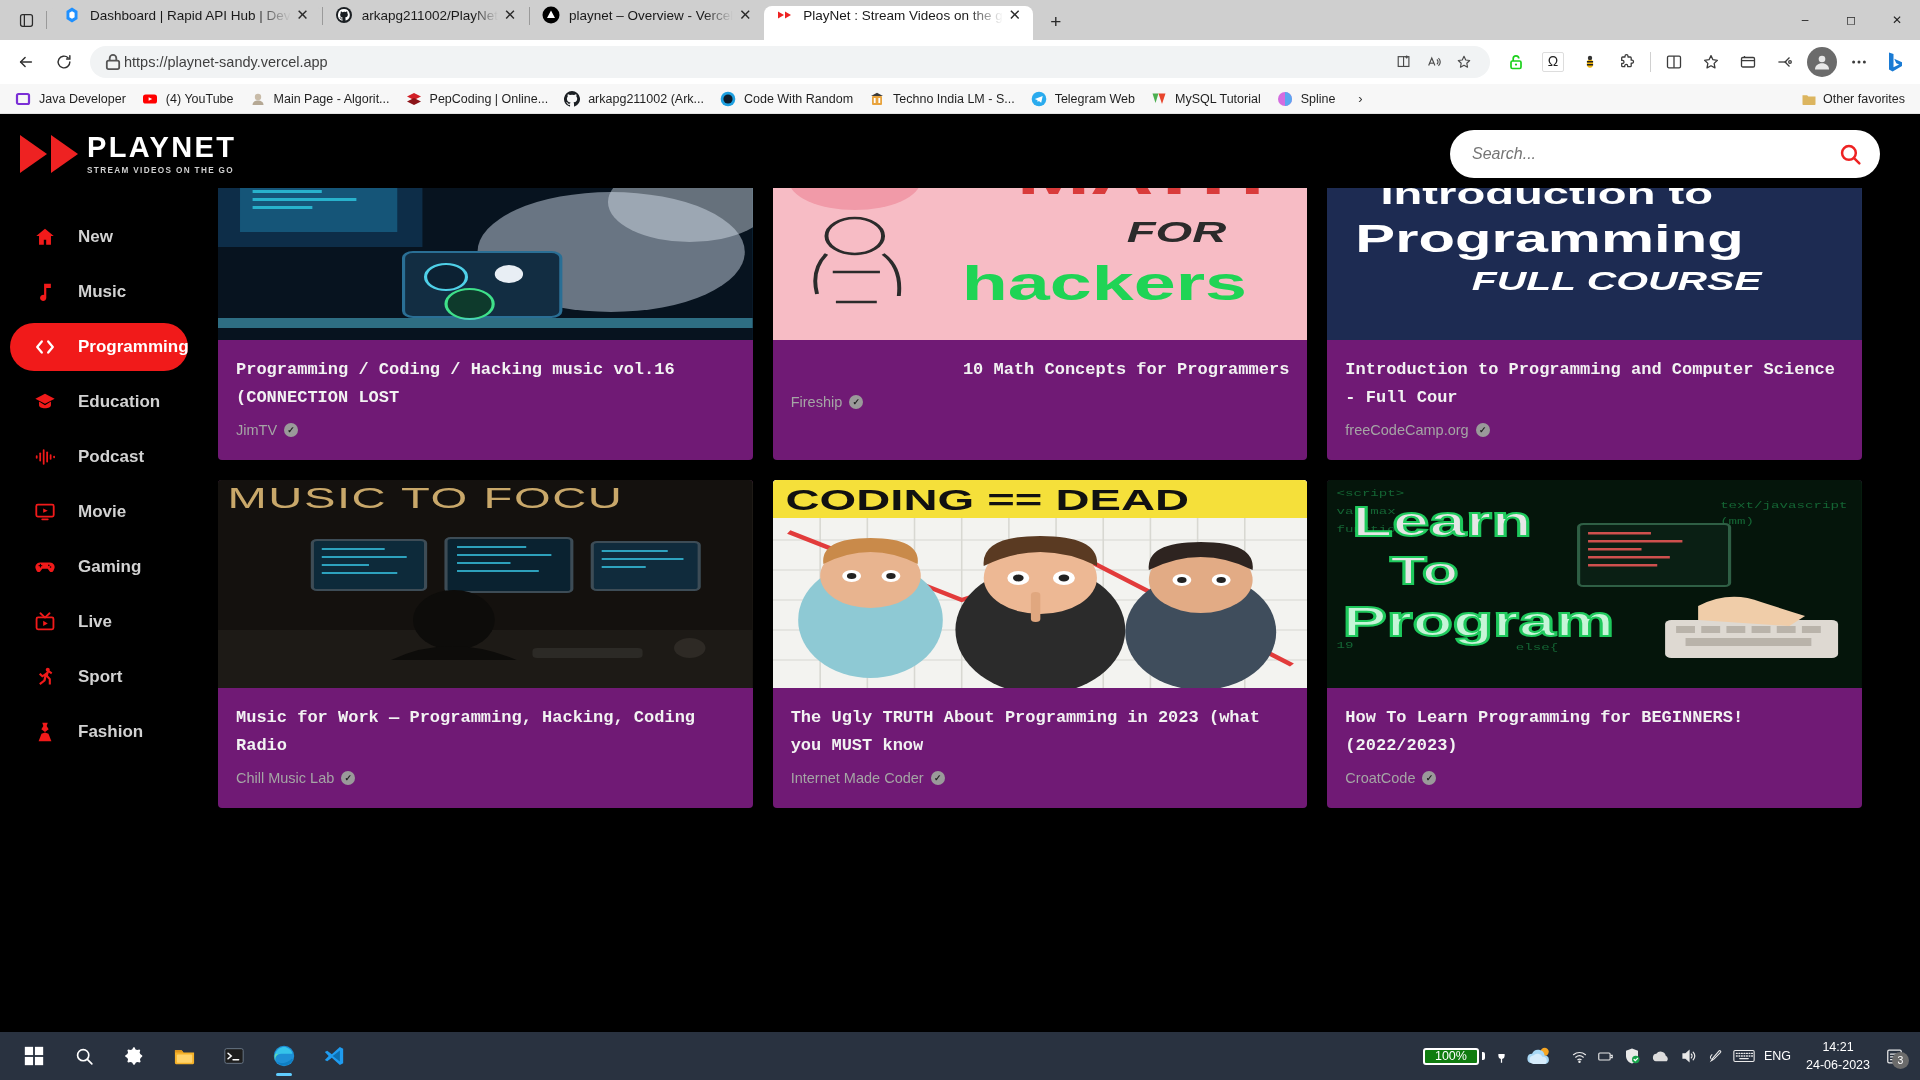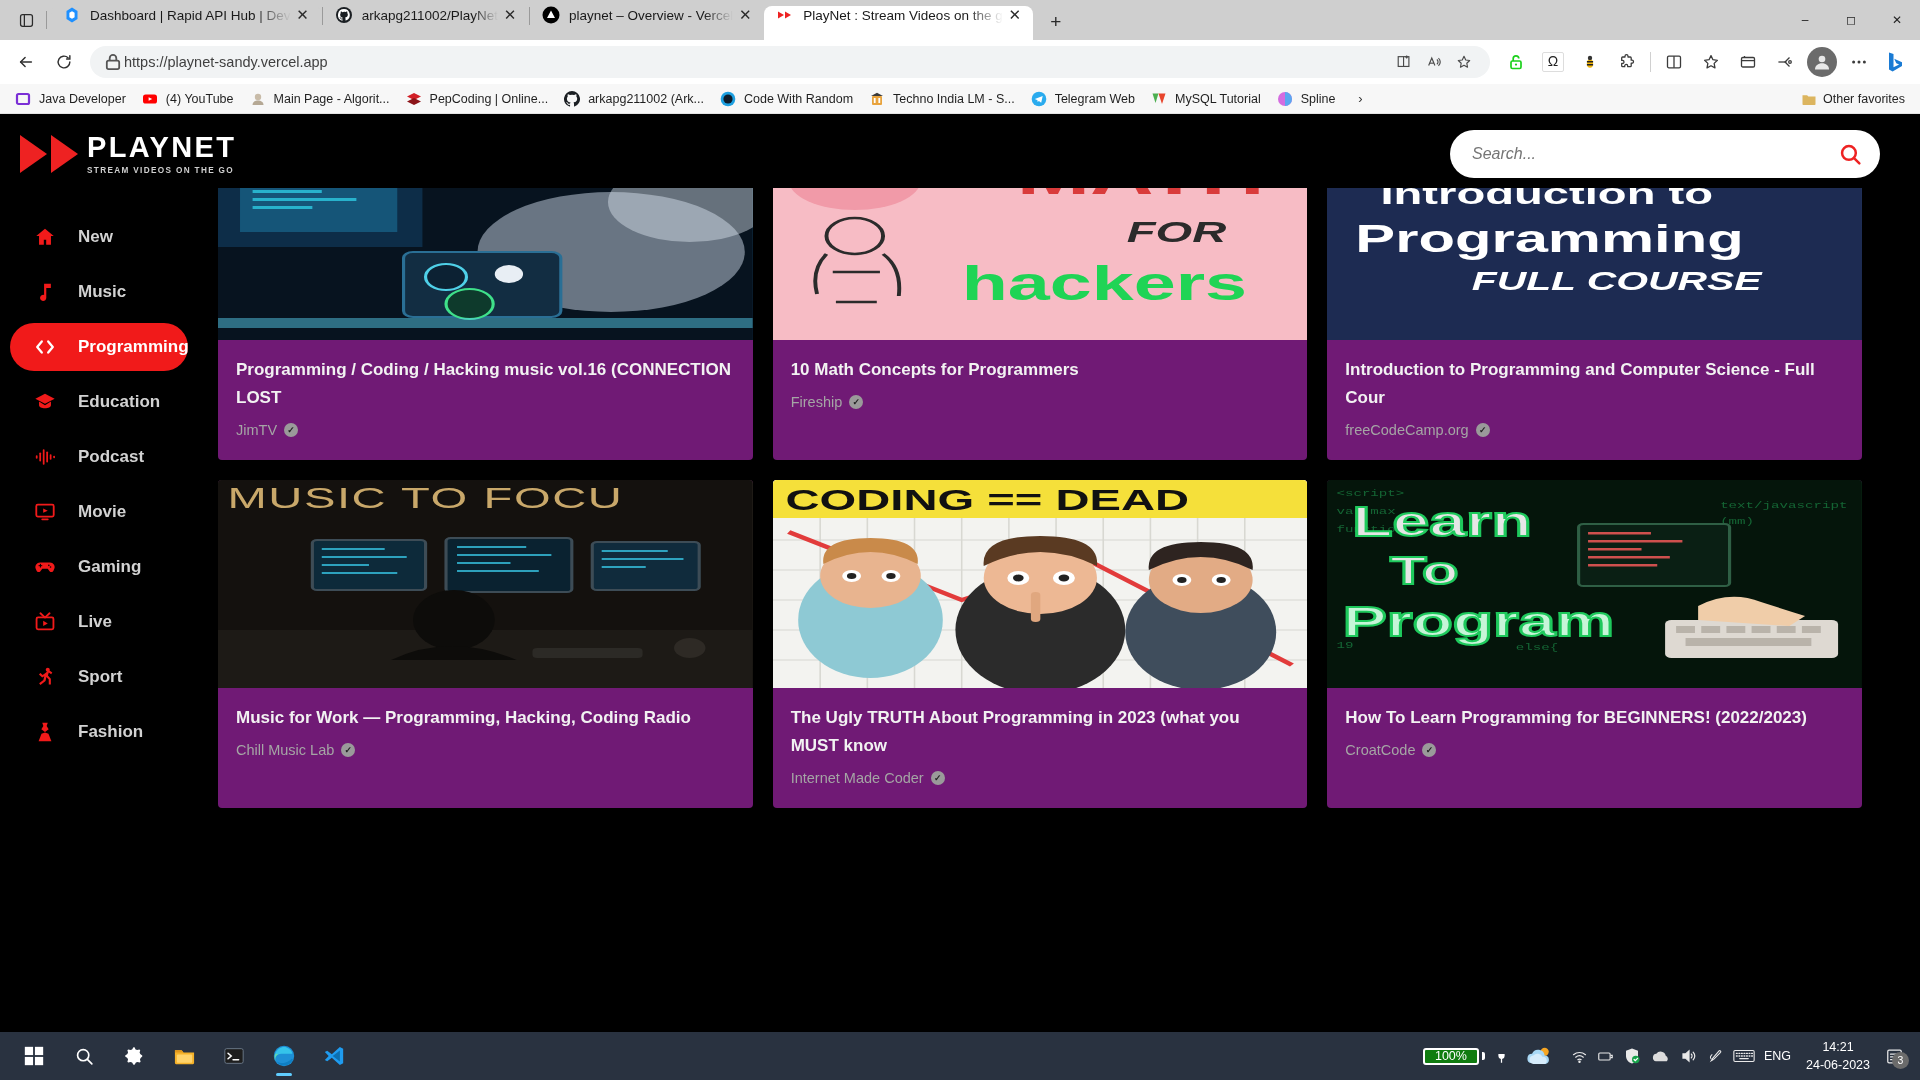--- a/index.html
+++ b/index.html
@@ -102,21 +102,21 @@
   .nav-ico { width:22px; height:22px; flex:0 0 22px; display:flex; align-items:center; justify-content:center; color:#f11a1a; }
   .nav-item.active .nav-ico { color:#fff; }
   .nav-label { font-size:17px; font-weight:700; color:#d2d2d2; }
   .nav-item.active .nav-label { color:#fff; }
 
   .content { flex:1 1 auto; padding: 0 58px 0 18px; overflow:hidden; }
   .grid { display:grid; grid-template-columns: repeat(3, 1fr); gap: 20px; }
   .card { background:#701a75; border-radius:4px; overflow:hidden; display:flex; flex-direction:column; }
   .thumb { height: 208px; width:100%; position:relative; overflow:hidden; }
   .card-body { padding: 16px 18px 22px 18px; }
-  .card-title { font-size:17px; font-weight:700; color:#f2f2f2; line-height:1.65; }
+  .card-title { font-size:17px; font-weight:700; color:#f2f2f2; line-height:1.65;font-family:Liberation Mono, monospace; }
   .card-chan { font-size:14.5px; color:#a5a5a5; margin-top:10px; display:flex; align-items:center; gap:7px; }
   .verif { width:14px;height:14px;border-radius:50%;background:#9a9a9a;display:flex;align-items:center;justify-content:center;color:#212121;font-size:9px;font-weight:700; }
 
   
   .taskbar { height: 48px; flex: 0 0 48px; background: rgba(32,42,56,0.96); display:flex; align-items:center; padding: 0 6px; }
   .tb-left { display:flex; align-items:center; gap: 6px; padding-left: 6px; }
   .tbtn { width:44px; height:44px; display:flex; align-items:center; justify-content:center; position:relative; border-radius:5px; }
   .tbtn .run { position:absolute; bottom:2px; left:50%; transform:translateX(-50%); width:16px; height:3px; border-radius:2px; background:#60cdff; }
   .tray { margin-left:auto; display:flex; align-items:center; gap:9px; padding-right:10px; }
   .tray-ic { display:flex; align-items:center; justify-content:center; color:#fff; }
@@ -591,21 +591,21 @@
             </div>
             <div class="card-body">
               <div class="card-title">Programming / Coding / Hacking music vol.16 (CONNECTION LOST</div>
               <div class="card-chan">
                 <span>JimTV</span>
                 <span class="verif">✓</span>
               </div>
             </div>
           </div>
 
-          <div class="card" style="margin-top:-56px;">
+          <div class="card" style="margin-top:-56px;text-align:right;">
             <div class="thumb t-b">
               <svg viewBox="0 0 340 208" width="100%" height="100%" preserveAspectRatio="none">
                 <rect width="340" height="208" fill="#f7bcc5"></rect>
                 <ellipse cx="52" cy="48" rx="42" ry="30" fill="#f19aa8"></ellipse>
                 <path d="M20 40q14-12 30-2t30 2" stroke="#d9798a" stroke-width="2.5" fill="none"></path>
                 <text x="155" y="62" font-family="Liberation Sans, sans-serif" font-size="56" font-weight="800" fill="#d93b3b">MATH</text>
                 <text x="225" y="110" font-family="Liberation Sans, sans-serif" font-size="30" font-style="italic" font-weight="700" fill="#2b2b2b">FOR</text>
                 <text x="120" y="168" font-family="Liberation Sans, sans-serif" font-size="48" font-weight="700" fill="#1fd455">hackers</text>
                 <g stroke="#2b2b2b" stroke-width="2.5" fill="none">
                   <circle cx="52" cy="104" r="18"></circle>

